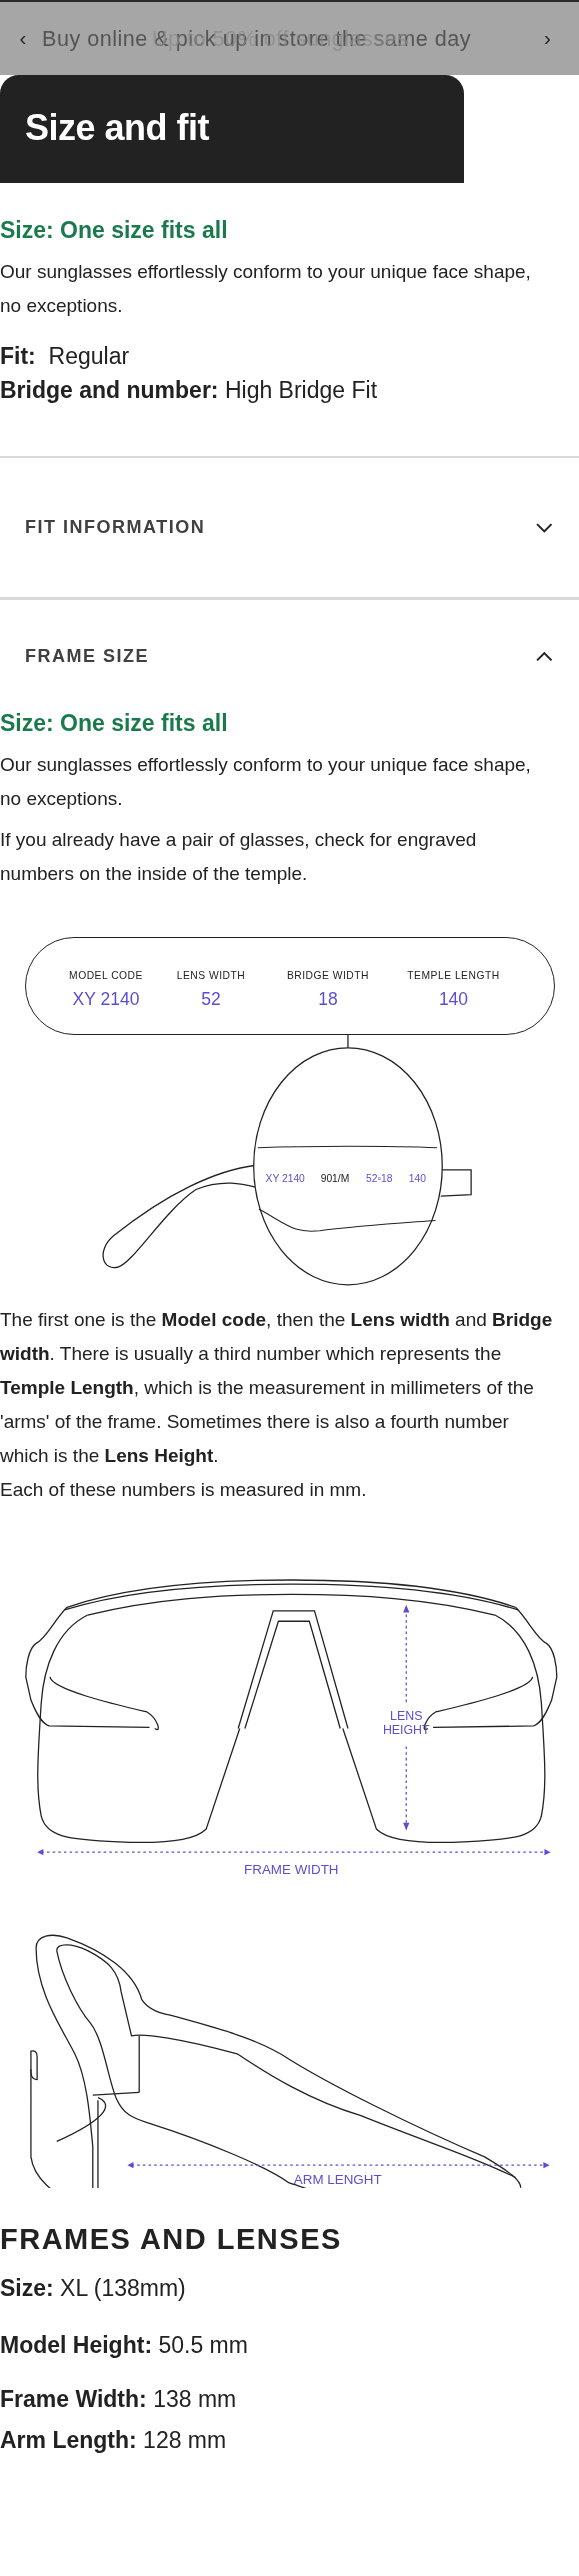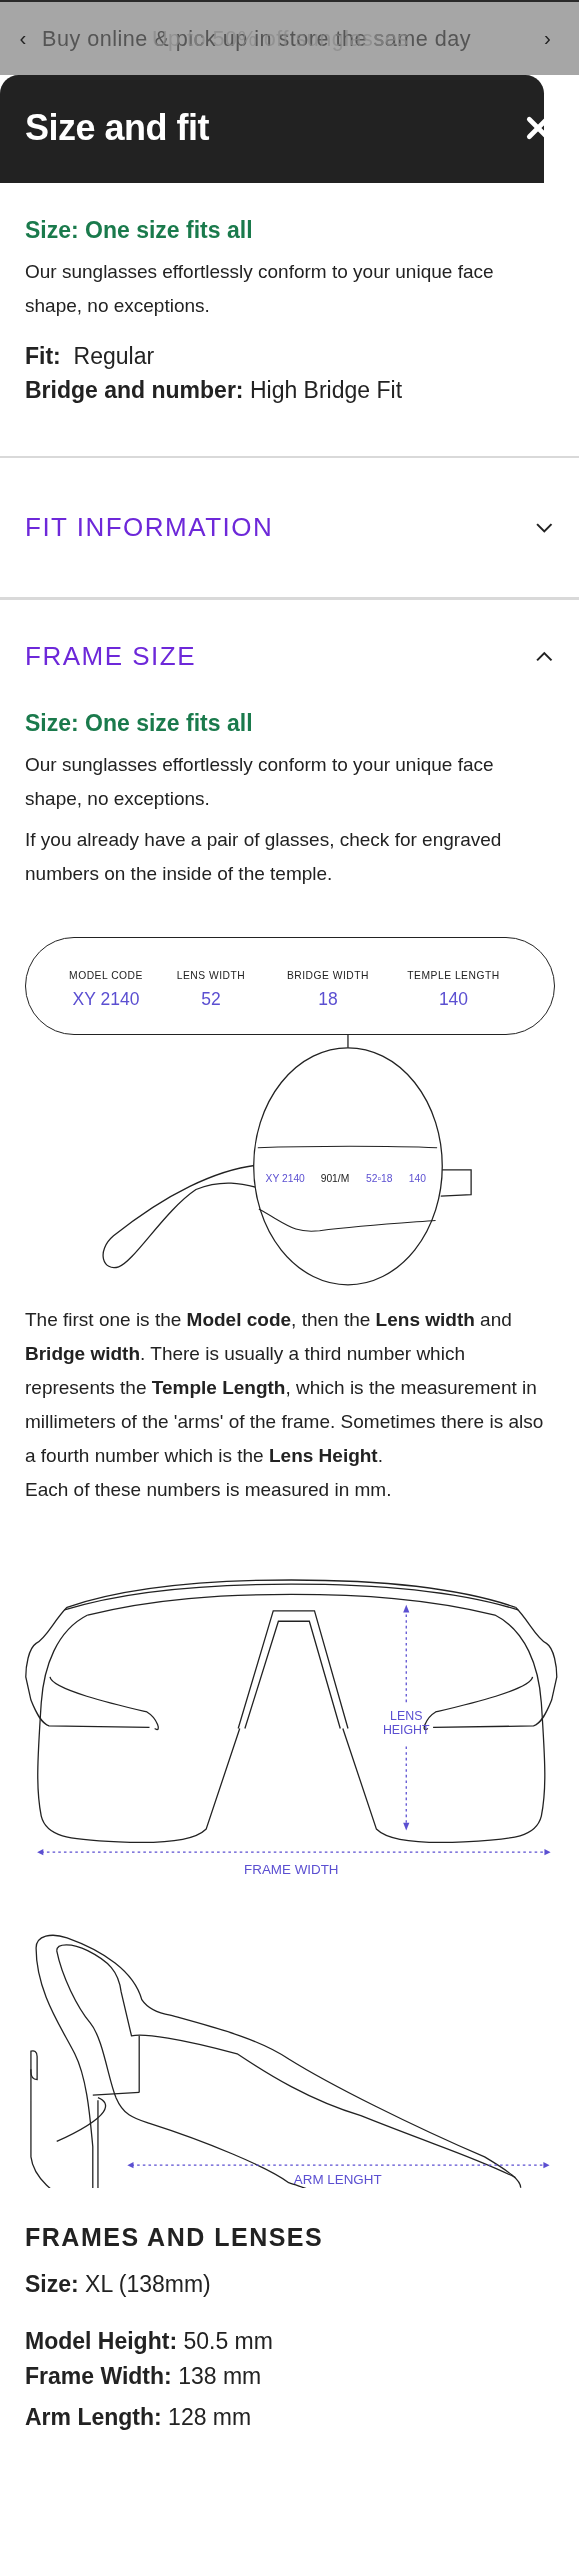--- a/index.html
+++ b/index.html
@@ -7,43 +7,43 @@
     body { font-family: "Liberation Sans", "DejaVu Sans", sans-serif; color: #222222; position: relative; width: 580px; height: 2844px; overflow: hidden; }
 
     .promo-bar { position: absolute; left: 0; top: 0; width: 580px; height: 75px; background: #a6a6a6; border-top: 2.1px solid #2a2a2a; }
     .promo-bar .arrow { position: absolute; top: 23px; font-size: 20.6px; color: #222; line-height: 26px; cursor: pointer; }
     .promo-bar .arrow.left { left: 19.6px; }
     .promo-bar .arrow.right { left: 544px; }
     .promo-bar .msg { position: absolute; top: 23px; left: 42px; width: 464px; font-size: 21.6px; line-height: 27px; letter-spacing: 0.5px; white-space: nowrap; }
     .promo-bar .msg.primary { color: #555555; }
     .promo-bar .msg.faded { color: #8a8a8a; left: 152px; opacity: 0.75; }
 
-    .sheet-header { position: absolute; left: 0; top: 75px; width: 544px; height: 108px; background: #222222; border-radius: 18.5px 18.5px 0 0; }
+    .sheet-header { position: absolute; left: 0; top: 75px; width: 464px; height: 108px; background: #222222; border-radius: 18.5px 18.5px 0 0; }
     .sheet-header .title { position: absolute; left: 25px; top: 27px; font-size: 36px; font-weight: bold; color: #ffffff; line-height: 52px; letter-spacing: -0.5px; }
     .sheet-header .close { position: absolute; left: 520px; top: 35px; width: 36px; height: 36px; cursor: pointer; }
 
     .content { position: absolute; left: 0; top: 183px; width: 580px; }
-    .px { padding-left: 25px; padding-right: 25px; }
+    .px { padding-right: 25px; }
     .green { color: #1a7a4c; font-weight: bold; font-size: 23px; line-height: 29px; }
     .body-text { font-size: 19px; line-height: 34px; color: #222222; }
     .kv { font-size: 23px; line-height: 34px; }
     .kv b { font-weight: bold; }
 
     .divider { width: 580px; height: 2.6px; background: #d9d9d9; }
 
     .accordion-header { display: flex; align-items: center; justify-content: space-between; padding: 0 25px; cursor: pointer; }
-    .accordion-header .label { font-size: 26px; font-weight: normal; letter-spacing: 1.5px; color: #6d28d9; }
+    .accordion-header .label { font-size: 18px; font-weight: bold; letter-spacing: 1.5px; color: #404040; }
     .accordion-header .chev { width: 20.6px; height: 15.5px; }
 
     .pill { position: absolute; left: 25px; top: 0; width: 530px; height: 98px; border: 1.5px solid #222; border-radius: 49px; }
     .pill .col { position: absolute; top: 32px; text-align: center; }
     .pill .col .cap { font-size: 10.3px; letter-spacing: 0.5px; color: #222; white-space: nowrap; }
     .pill .col .val { font-size: 17.5px; color: #5b4fd1; margin-top: 7.2px; }
 
-    .h-section { font-size: 25px; font-weight: bold; letter-spacing: 1.5px; color: #222; }
+    .h-section { font-size: 29px; font-weight: bold; letter-spacing: 1.5px; color: #222; }
     .diagram-label { fill: #5b4fd1; font-family: "Liberation Sans", sans-serif; }
   </style>
 </head>
 <body>
 
 <div class="promo-bar">
   <span class="arrow left">‹</span>
   <span class="msg primary">Buy online &amp; pick up in store the same day</span>
   <span class="msg faded">Up to 50% off sunglasses</span>
   <span class="arrow right">›</span>
@@ -183,21 +183,21 @@
 
   <div class="px" style="margin-top:35px;">
     <div class="h-section">FRAMES AND LENSES</div>
     <div class="kv" style="margin-top:15.5px;">
       <b>Size:</b> <span>XL (138mm)</span>
     </div>
     <div style="margin-top:23px;">
       <div class="kv">
         <b>Model Height:</b> <span>50.5 mm</span>
       </div>
-      <div class="kv" style="margin-top:1px;">
+      <div class="kv" style="margin-top:20px;">
         <b>Frame Width:</b> <span>138 mm</span>
       </div>
       <div class="kv" style="margin-top:6.2px;">
         <b>Arm Length:</b> <span>128 mm</span>
       </div>
     </div>
   </div>
 
 </div>
 

